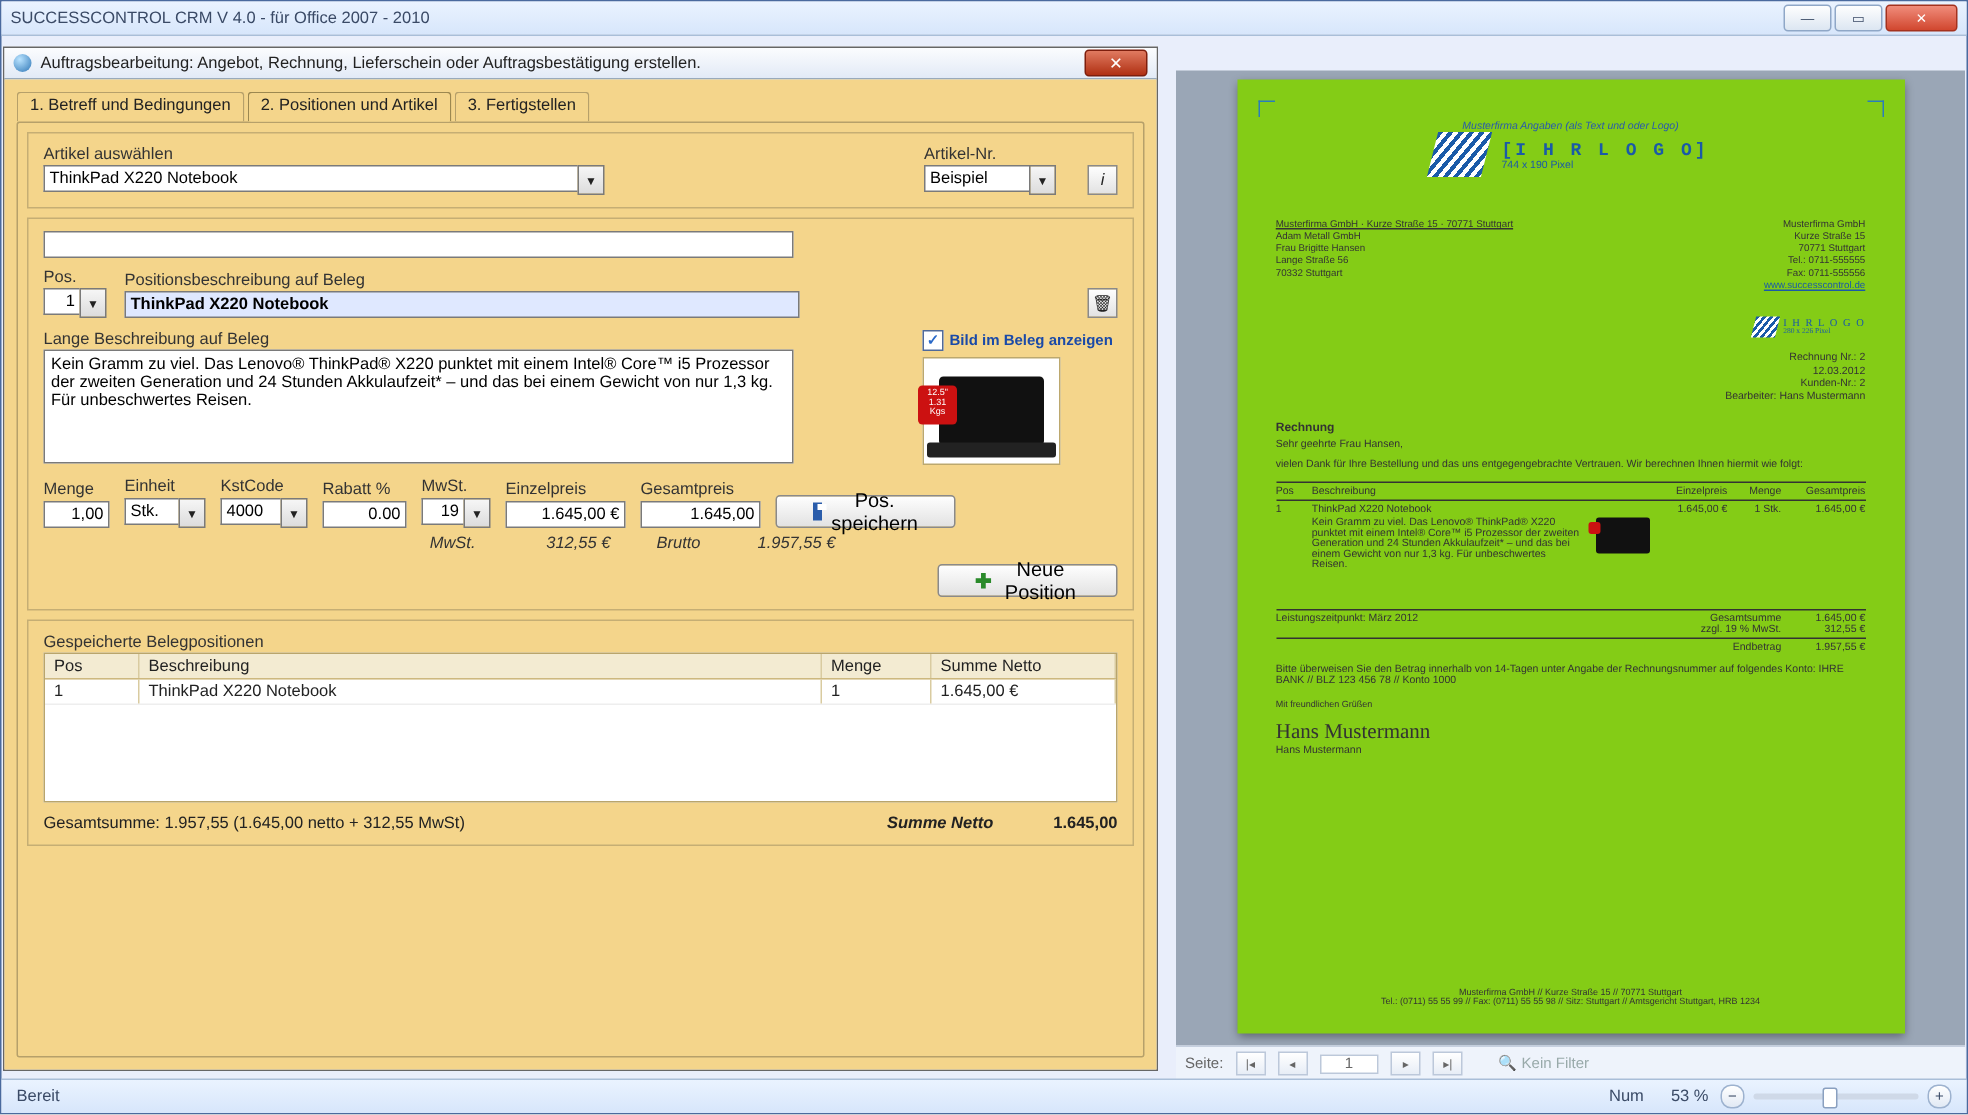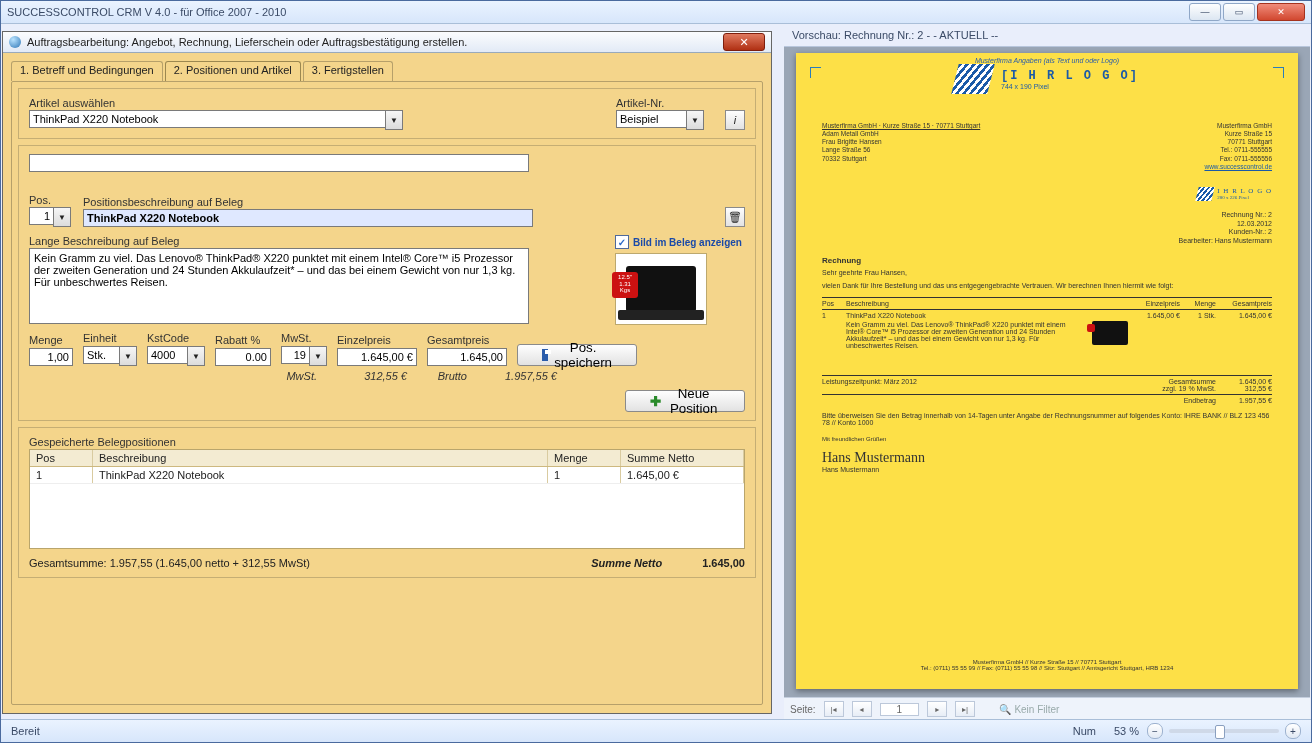--- a/index.html
+++ b/index.html
@@ -43,21 +43,21 @@
   .under-row{display:flex;gap:10px;margin-top:4px;font-style:italic;color:#333}
   .tbl{border:1px solid #b9a56c;background:#fff}
   .tbl .hd{display:flex;background:#f3ebd2;border-bottom:1px solid #cdb87f}
   .tbl .hd div,.tbl .r div{padding:2px 6px;border-right:1px solid #d9cba0}
   .tbl .r{display:flex;border-bottom:1px solid #eee}
   .c-pos{width:50px}.c-desc{flex:1}.c-qty{width:60px;text-align:left}.c-sum{width:110px}
   
   .preview-pane{position:absolute;left:783px;top:0;right:1px;bottom:0;background:#e9eefb}
   .prev-head{height:22px;border-bottom:1px solid #b8c6dc;display:flex;align-items:center;padding:0 8px;color:#3a4a66}
   .paper-scroll{position:absolute;top:23px;left:0;right:0;bottom:22px;background:#9aa6b6;overflow:hidden;display:flex;align-items:flex-start;justify-content:center;padding-top:6px}
-  .paper{width:502px;height:636px;background:#fde047;box-shadow:0 2px 6px rgba(0,0,0,.4);font-size:7px;color:#333;position:relative;padding:4px 26px;box-sizing:border-box}
+  .paper{width:445px;height:636px;background:#84cc16;box-shadow:0 2px 6px rgba(0,0,0,.4);font-size:7px;color:#333;position:relative;padding:28px 26px;box-sizing:border-box}
   .paper .crop{position:absolute;width:10px;height:10px;border-color:#3a6;top:14px}
   .paper .crop.tl{left:14px;border-left:1px solid #2a7dbb;border-top:1px solid #2a7dbb}
   .paper .crop.tr{right:14px;border-right:1px solid #2a7dbb;border-top:1px solid #2a7dbb}
   .paper .logoA{display:flex;align-items:center;gap:10px;justify-content:center;margin-top:0}
   .paper .m{width:36px;height:30px;background:repeating-linear-gradient(120deg,#1a5aa8 0 3px,#fff 3px 6px);transform:skewX(-14deg)}
   .paper .logotxt{color:#1a5aa8;font-weight:bold;font-size:12px;letter-spacing:2px;font-family:"Courier New",monospace}
   .paper .logosub{color:#1a5aa8;font-size:7px}
   .paper .addr-row{display:flex;justify-content:space-between;margin-top:28px;font-size:6.5px;line-height:1.25}
   .paper .mini-logo{display:flex;align-items:center;justify-content:flex-end;gap:4px;margin-top:16px}
   .paper .mini-logo .m2{width:16px;height:14px;background:repeating-linear-gradient(120deg,#1a5aa8 0 2px,#fff 2px 4px);transform:skewX(-14deg)}
@@ -88,21 +88,20 @@
     <span>SUCCESSCONTROL CRM V 4.0 - für Office 2007 - 2010</span>
     <span class="spacer"></span>
     <span class="win-btn">—</span>
     <span class="win-btn">▭</span>
     <span class="win-btn win-close">✕</span>
   </div>
 
   <div class="workarea">
 
     <div class="preview-pane">
-      <div class="prev-head">Vorschau: Rechnung Nr.: 2   -  - AKTUELL --</div>
       <div class="paper-scroll">
         <div class="paper">
           <span class="crop tl"></span>
           <span class="crop tr"></span>
           <div style="text-align:center;font-style:italic;color:#2a5caa">Musterfirma Angaben (als Text und oder Logo)</div>
           <div class="logoA">
             <div class="m"></div>
             <div>
               <div class="logotxt">[I H R   L O G O]</div>
               <div class="logosub">744 x 190 Pixel</div>
@@ -237,21 +236,21 @@
                   </div>
                   <span class="sq">i</span>
                 </div>
               </div>
             </div>
           </div>
 
           <div class="panel">
             <input type="text" style="width: 500px;" value="">
 
-            <div class="row" style="margin-top:22px;align-items:flex-end">
+            <div class="row" style="margin-top:7px;align-items:flex-end">
               <div>
                 <span class="lbl u">Pos.</span>
                 <div class="dd">
                   <input type="text" style="width: 24px; text-align: right;" value="1">
                   <span class="arrow">▼</span>
                 </div>
               </div>
               <div style="flex:1">
                 <span class="lbl u">Positionsbeschreibung auf Beleg</span>
                 <input type="text" style="width: 450px; font-weight: bold; background: rgb(223, 232, 255);" value="ThinkPad X220 Notebook">

